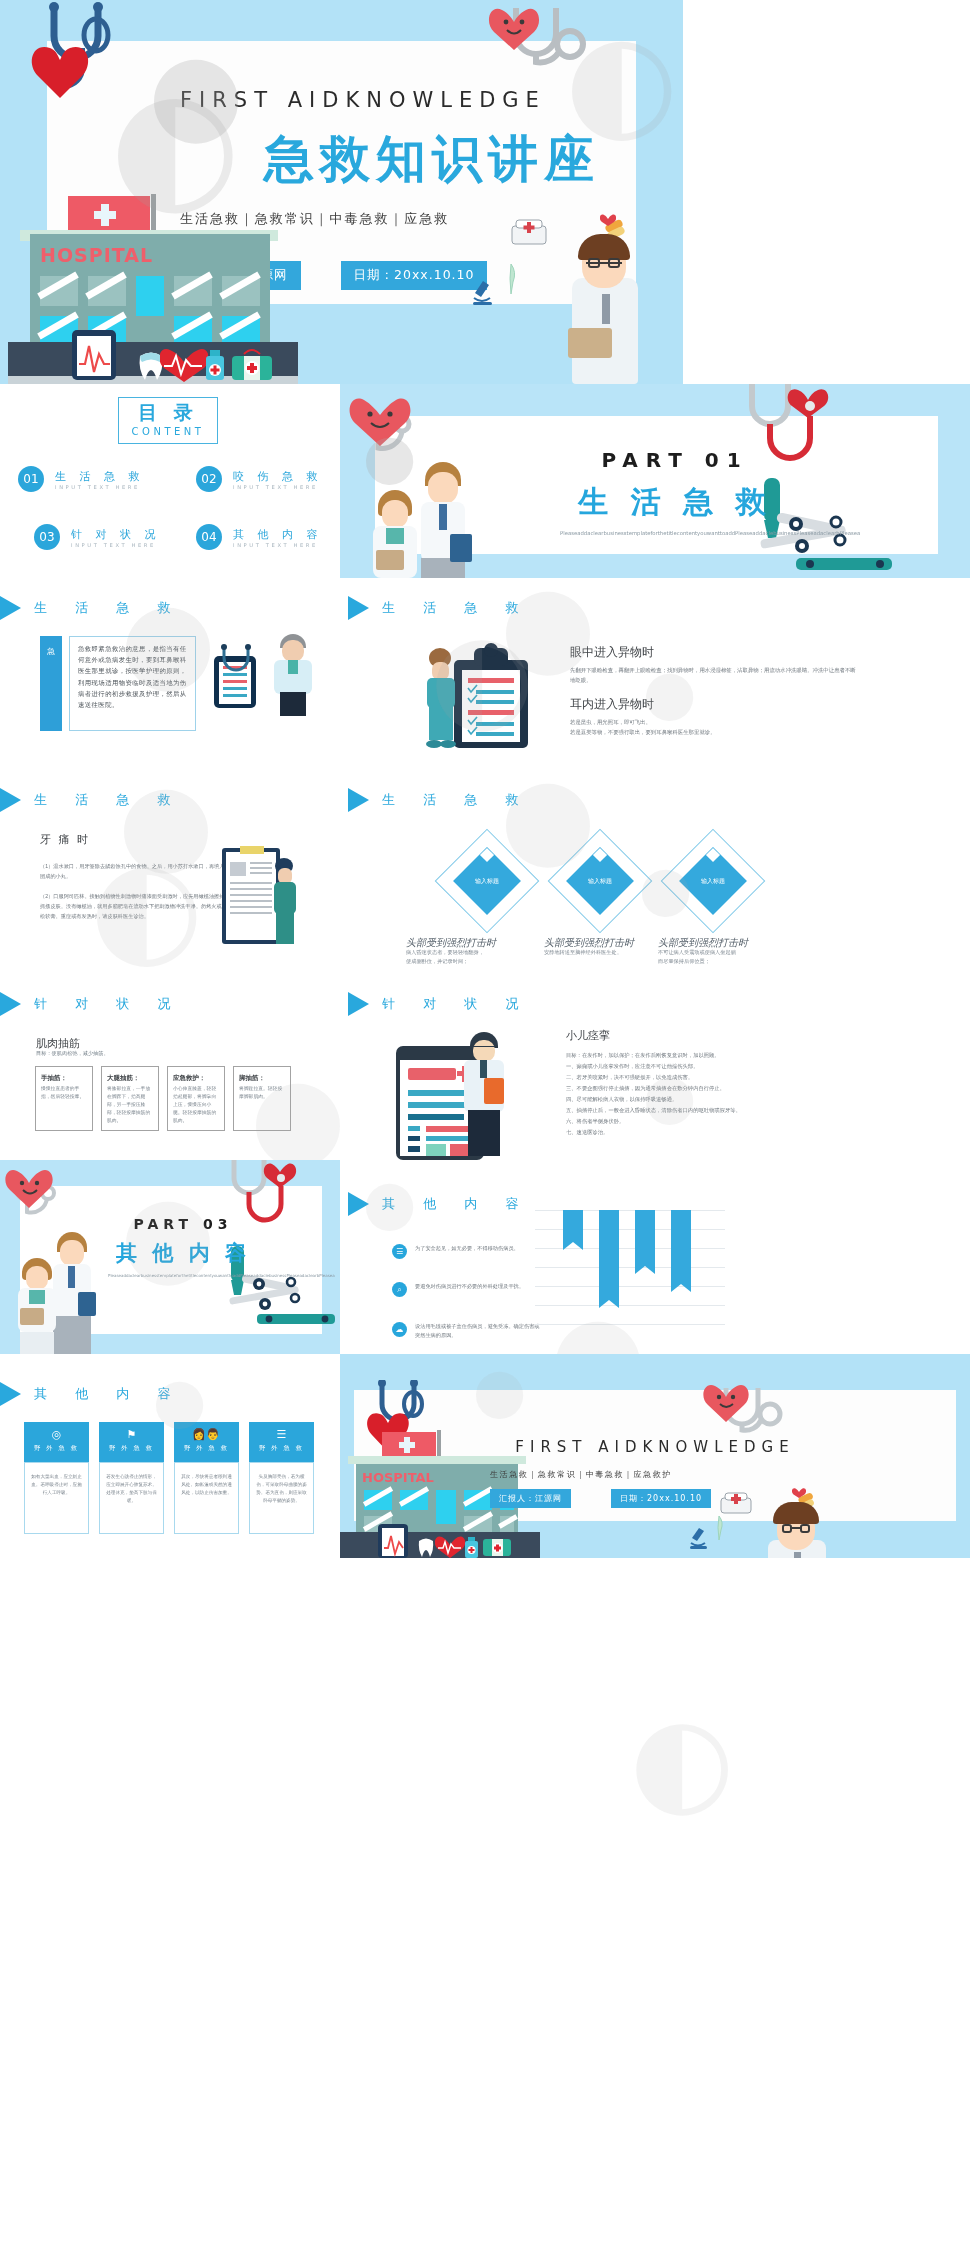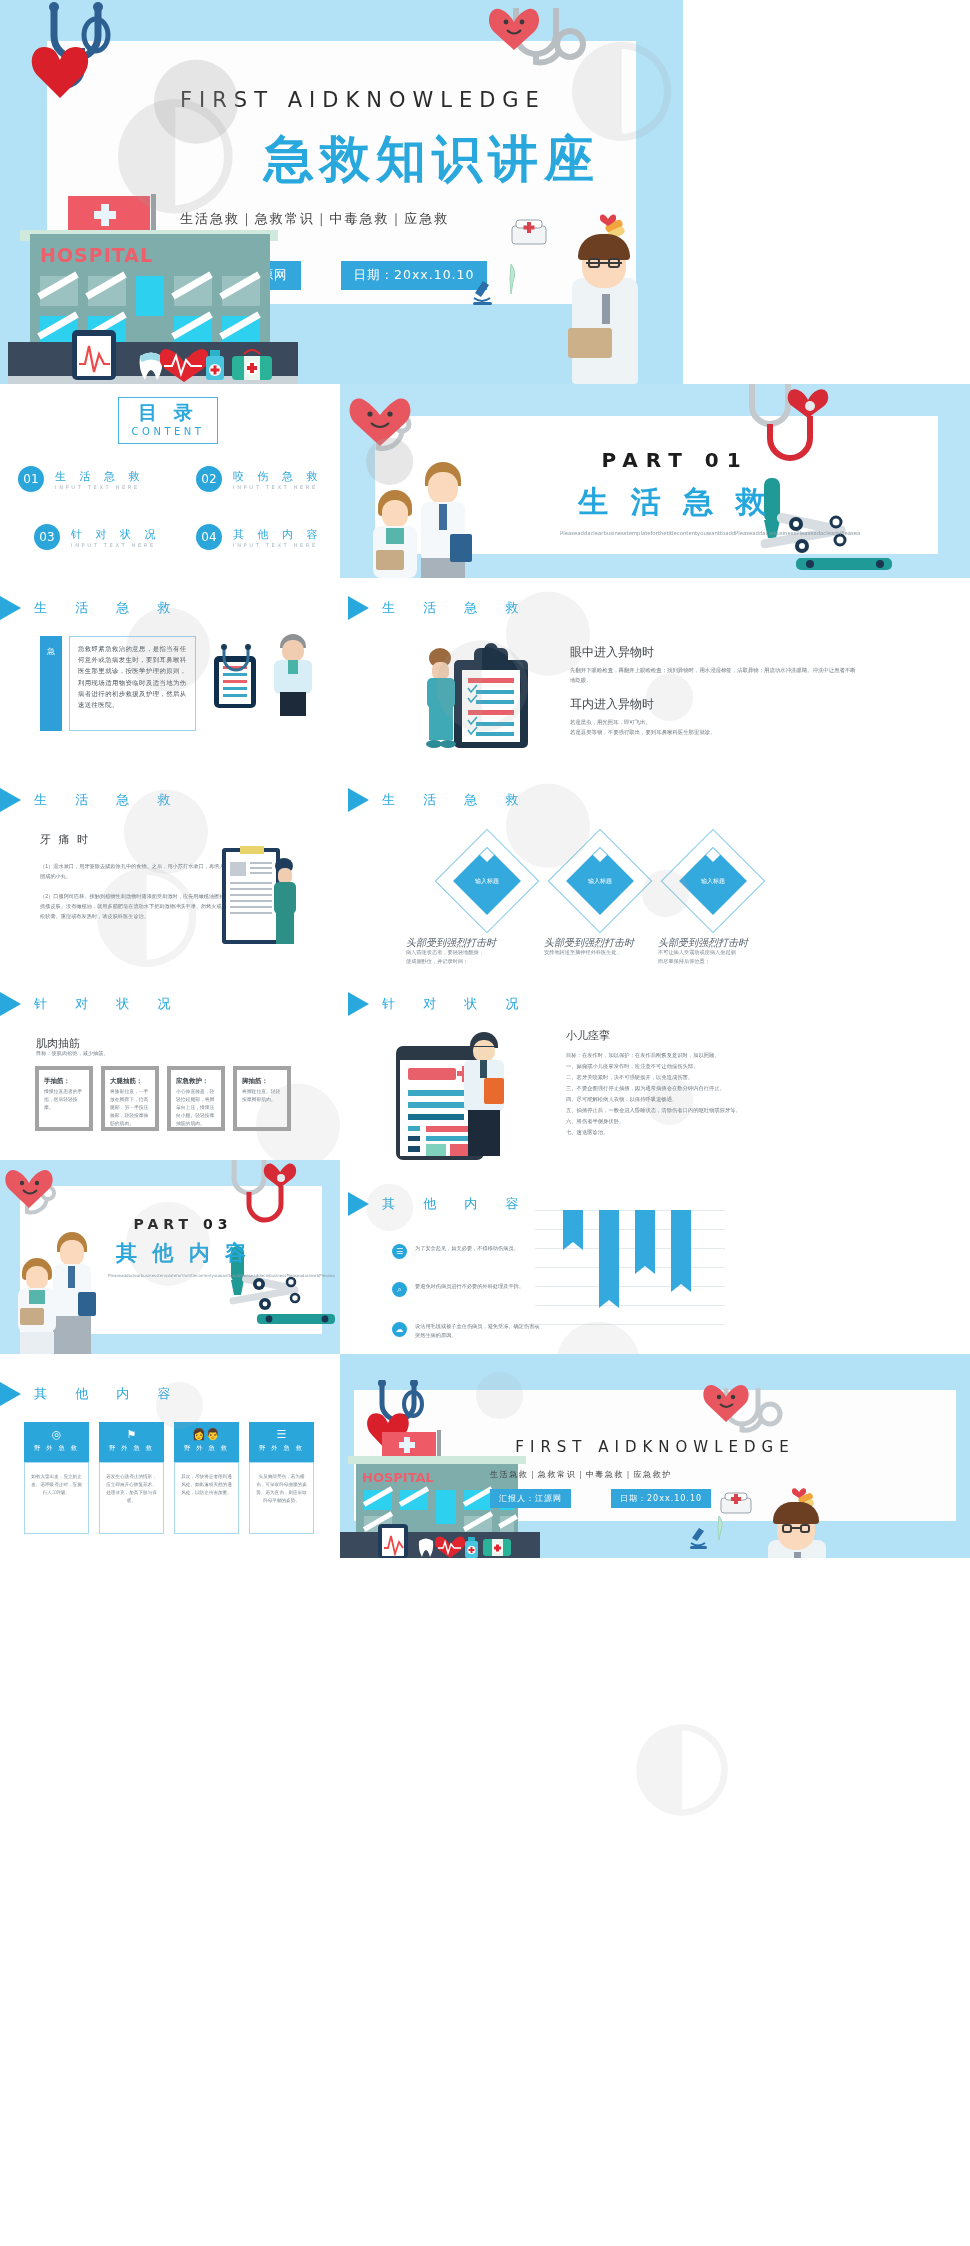--- a/index.html
+++ b/index.html
@@ -102,21 +102,21 @@
   .dia-in  { position:absolute; width:48px; height:48px; background:#34a9dd; transform: rotate(45deg); }
   .dia-lbl { position:absolute; width:48px; text-align:center; font-size:6px; color:#fff; font-family:"DejaVu Sans",sans-serif;}
   .dia-sq  { position:absolute; width:10px; height:10px; background:#fff; transform: rotate(45deg); }
   .dia-t   { position:absolute; font-size:10px; color:#55606a; font-family:"DejaVu Sans",sans-serif;font-style:italic;}
   .dia-d   { position:absolute; font-size:5.2px; color:#7e8891; line-height:9px; width:78px; font-family:"DejaVu Sans",sans-serif;}
 
   
   #s8 { left: 0; top: 966px; width: 340px; height: 194px; }
   .cramp-h { position:absolute; left:36px; top:70px; font-size:11px; color:#3f4347; font-family:"DejaVu Sans",sans-serif;}
   .cramp-s { position:absolute; left:36px; top:84px; font-size:5.2px; color:#75808a; font-family:"DejaVu Sans",sans-serif;}
-  .cramp-c { position:absolute; top:100px; width:58px; height:65px; border:4px solid #a3a3a3; padding:7px 5px;}
+  .cramp-c { position:absolute; top:100px; width:58px; height:65px; border:1px solid #a3a3a3; padding:7px 5px;}
   .cramp-c b { font-size:6.5px; color:#3f4347; font-weight:600; display:block; font-family:"DejaVu Sans",sans-serif;}
   .cramp-c span { font-size:4.8px; color:#79838c; line-height:8px; display:block; margin-top:2px; font-family:"DejaVu Sans",sans-serif;}
 
   
   #s9 { left: 340px; top: 966px; width: 630px; height: 194px; }
   .nine-h { font-size:11px; color:#3f4347; font-family:"DejaVu Sans",sans-serif;}
   .nine-l { font-size:5.3px; color:#6e767d; line-height:11px; font-family:"DejaVu Sans",sans-serif;}
 
   
   #s10 { left: 0; top: 1160px; width: 340px; height: 194px; background:#b9e4f8; }

